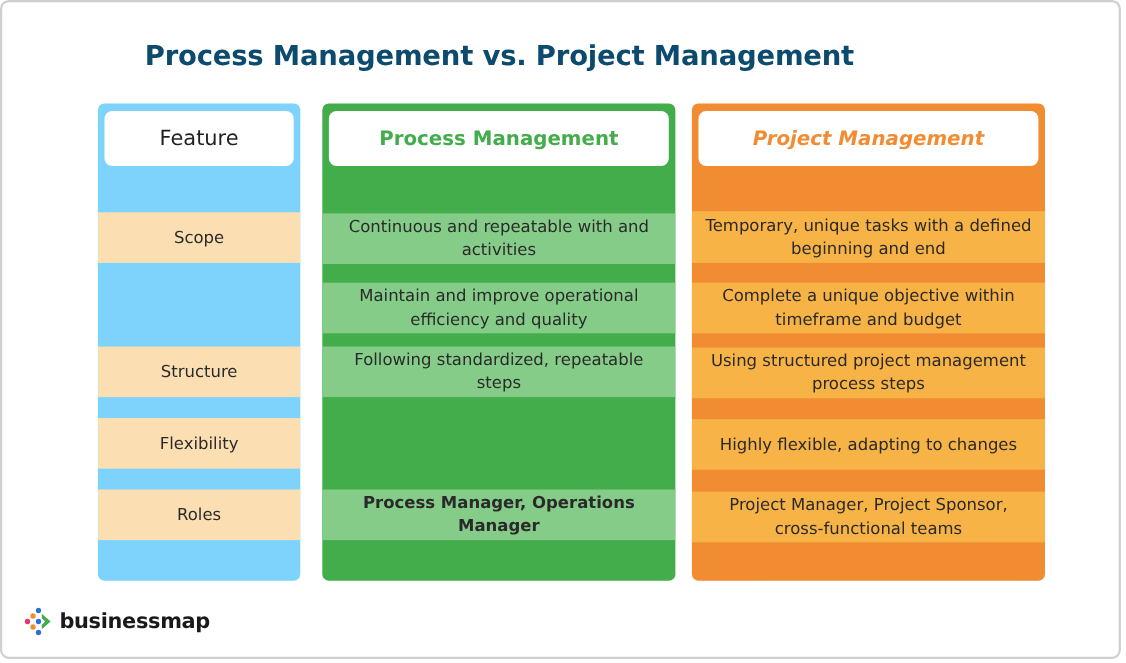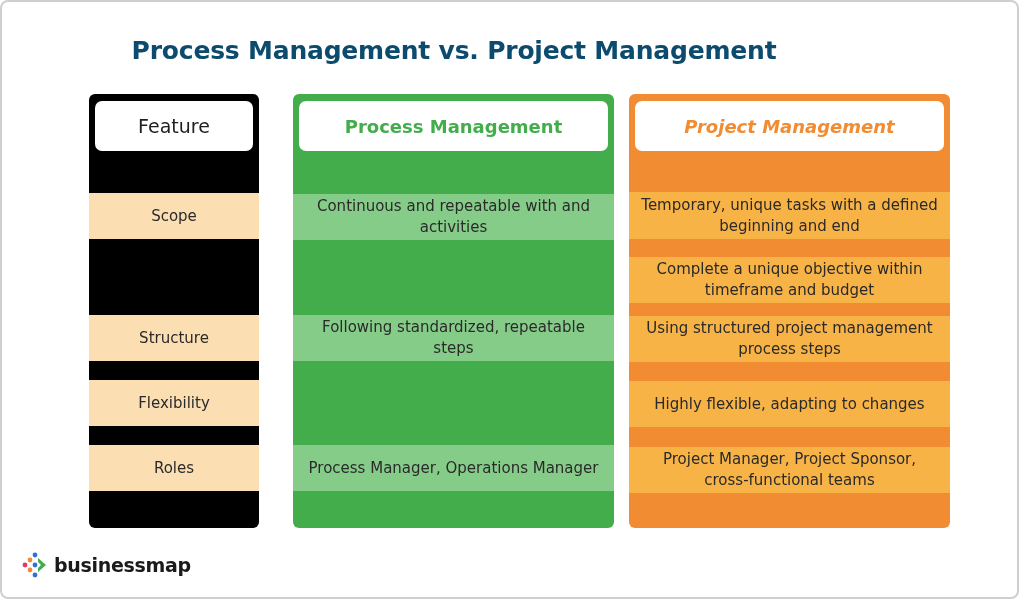--- a/index.html
+++ b/index.html
@@ -1,20 +1,20 @@
 <!DOCTYPE html>
 <html><head>
 <meta charset="utf-8">
 <style>
   html, body { margin:0; padding:0; background:#ffffff; }
   body { width:1024px; height:603px; position:relative; overflow:hidden; font-family:"DejaVu Sans", "Liberation Sans", sans-serif; }
   .frame { position:absolute; left:0; top:0; width:1019px; height:599px; border:2px solid #cfcfcf; border-radius:8px; background:#fff; box-sizing:border-box; }
   .title { position:absolute; left:0; top:36px; width:908px; text-align:center; font-weight:bold; font-size:25px; color:#0c4a6e; letter-spacing:-0.2px; }
   .col { position:absolute; top:94px; height:434px; border-radius:6px; overflow:hidden; }
-  .col-feature { left:89px; width:170px; background:#000000; }
+  .col-feature { left:89px; width:184px; background:#7dd3fc; }
   .col-process { left:293px; width:321px; background:#43ad4b; }
   .col-project { left:629px; width:321px; background:#f28c33; }
   .head { position:absolute; left:6px; right:6px; top:7px; height:50px; background:#fff; border-radius:7px; display:flex; align-items:center; justify-content:center; font-size:19px; }
   .col-feature .head { font-weight:normal; color:#1f1f1f; }
   .col-process .head { font-weight:bold; color:#43ad4b; font-size:18px; }
   .col-project .head { font-weight:bold; color:#f28c33; font-size:18px;font-style:italic; }
   .band { position:absolute; left:0; right:0; display:flex; align-items:center; justify-content:center; text-align:center; font-size:15px; line-height:21px; color:#2a2a2a; padding:0 10px; box-sizing:border-box; }
   .col-feature .band { background:#fbdfb3; }
   .col-process .band { background:#86cc89; }
   .col-project .band { background:#f8b347; }
@@ -32,22 +32,23 @@
   <div class="head">Feature</div>
   <div class="band" style="top:99px;height:46px;">Scope</div>
   <div class="band" style="top:221px;height:46px;">Structure</div>
   <div class="band" style="top:286px;height:46px;">Flexibility</div>
   <div class="band" style="top:351px;height:46px;">Roles</div>
 </div>
 
 <div class="col col-process">
   <div class="head">Process Management</div>
   <div class="band" style="top:100px;height:46px;">Continuous and repeatable with and activities</div>
+  <div class="band" style="top:163px;height:46px;">Maintain and improve operational efficiency and quality</div>
   <div class="band" style="top:221px;height:46px;">Following standardized, repeatable steps</div>
-  <div class="band" style="top:351px;height:46px;">Process Manager, Operations Manager</div>
+  <div class="band" style="top:351px;height:46px;font-weight:bold;">Process Manager, Operations Manager</div>
 </div>
 
 <div class="col col-project">
   <div class="head">Project Management</div>
   <div class="band" style="top:98px;height:47px;">Temporary, unique tasks with a defined beginning and end</div>
   <div class="band" style="top:163px;height:46px;">Complete a unique objective within timeframe and budget</div>
   <div class="band" style="top:222px;height:46px;">Using structured project management process steps</div>
   <div class="band" style="top:287px;height:46px;">Highly flexible, adapting to changes</div>
   <div class="band" style="top:353px;height:46px;">Project Manager, Project Sponsor, cross-functional teams</div>
 </div>

